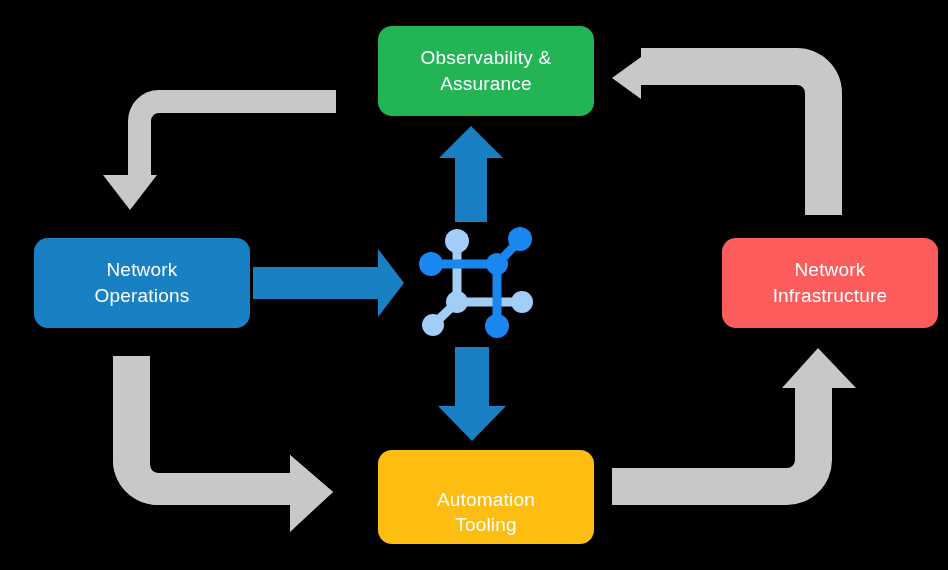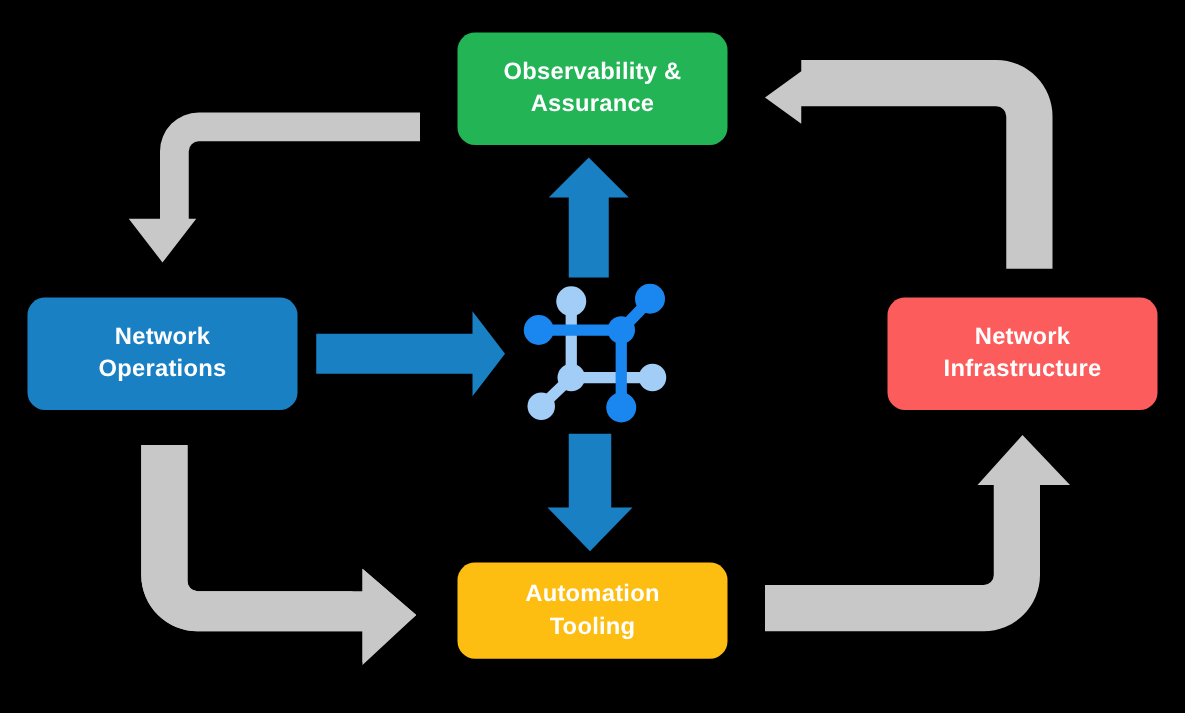--- a/index.html
+++ b/index.html
@@ -18,41 +18,43 @@
   .node-box {
     position: absolute;
     border-radius: 14px;
     display: flex;
     align-items: center;
     justify-content: center;
     text-align: center;
     color: #ffffff;
     font-size: 19px;
     line-height: 1.35;
-    font-weight: 700;
+    font-weight: 400;
     letter-spacing: 0.2px;
     box-sizing: border-box;
     padding: 6px 10px;
     white-space: pre-line;
+    margin-left: 12px;
   }
   #box-observability {
     left: 366px; top: 26px; width: 216px; height: 90px;
     background: #22b455;
   }
   #box-network-operations {
     left: 22px; top: 238px; width: 216px; height: 90px;
     background: #1a80c4;
   }
   #box-network-infrastructure {
     left: 710px; top: 238px; width: 216px; height: 90px;
     background: #fc5c5c;
   }
   #box-automation-tooling {
-    left: 366px; top: 450px; width: 216px; height: 77px;
+    left: 366px; top: 450px; width: 216px; height: 94px;
     background: #fdbd11;
+    align-items: flex-end;
   }
   .svg-layer {
     position: absolute;
     left: 0; top: 0;
     width: 948px;
     height: 570px;
   }
   .icon-wrap {
     position: absolute;
     left: 418px; top: 222px;

